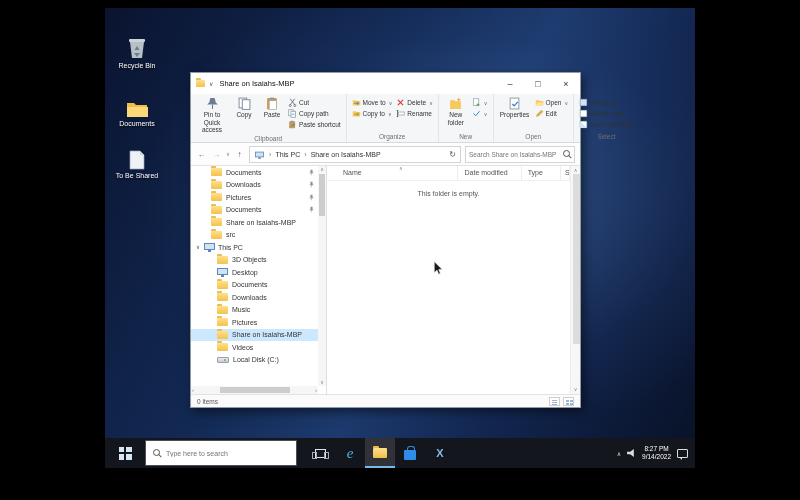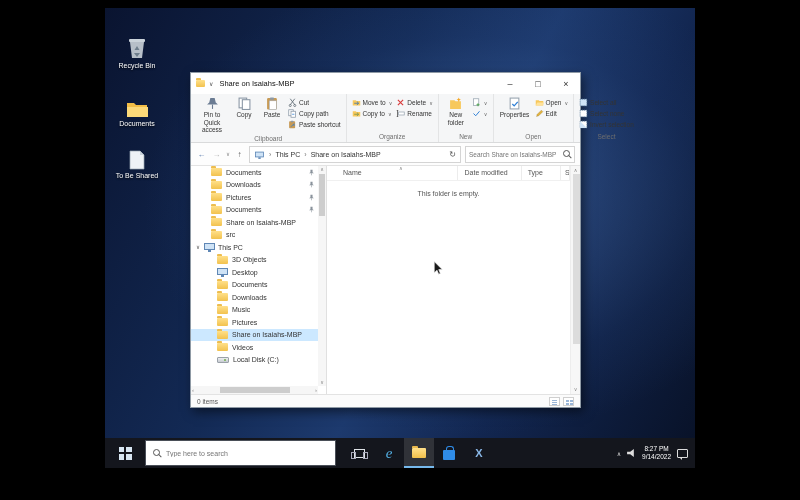--- a/index.html
+++ b/index.html
@@ -121,21 +121,21 @@
   .svt2::before { content:''; position:absolute; left:2px; top:2px; width:3px; height:2px; background:#9ab6d8;
     box-shadow:4px 0 0 #9ab6d8, 0 3px 0 #9ab6d8, 4px 3px 0 #9ab6d8; }
 
   
   .taskbar { position:absolute; left:0; bottom:0; width:100%; height:30px; background:#14161d; display:flex;
     align-items:stretch; }
   .start { width:40px; display:flex; align-items:center; justify-content:center; }
   .winlogo { width:13px; height:13px; display:grid; grid-template-columns:1fr 1fr; grid-template-rows:1fr 1fr;
     gap:1.5px; }
   .winlogo span { background:#d8e6f2; }
-  .tsearch { width:191px; height:26px; align-self:center; background:#fff; display:flex; align-items:center;
+  .tsearch { width:152px; height:26px; align-self:center; background:#fff; display:flex; align-items:center;
     gap:5px; padding:0 7px; border:1px solid #4a4f58; }
   .tsearch input { border:none; outline:none; flex:1; min-width:0; font-size:7px; color:#555;
     font-family:"Liberation Sans", sans-serif; }
   .lens { width:8px; height:8px; position:relative; display:inline-block; flex:none; }
   .lens::before { content:''; position:absolute; width:5px; height:5px; border:1px solid #555; border-radius:50%;
     left:0; top:0; }
   .lens::after { content:''; position:absolute; width:3.5px; height:1px; background:#555; transform:rotate(45deg);
     left:4.5px; top:6px; }
   .tbicons { display:flex; align-items:stretch; margin-left:8px; }
   .tbicon { width:30px; display:flex; align-items:center; justify-content:center; position:relative; }

